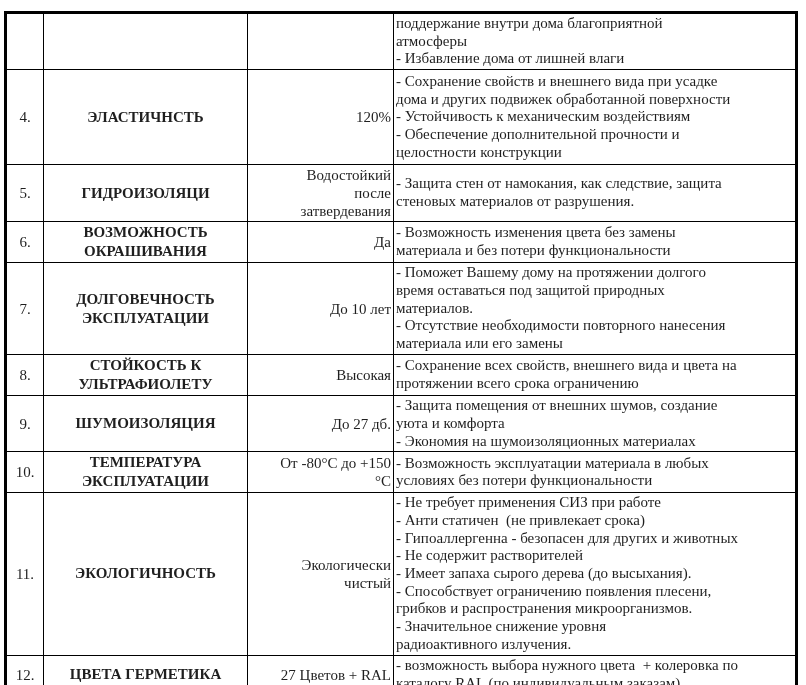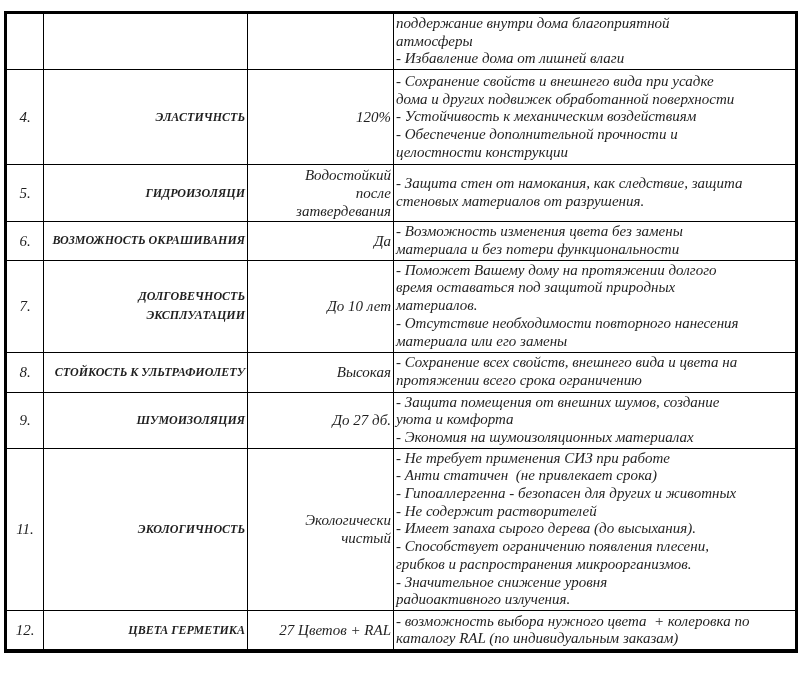--- a/index.html
+++ b/index.html
@@ -23,31 +23,30 @@
     border-collapse: collapse;
     table-layout: fixed;
     border: 3px solid #000000;
     border-bottom-width: 4px;
   }
   table.props td {
     border: 1px solid #000000;
     vertical-align: middle;
     padding: 1px 2px;
     overflow: hidden;
-    font-style: italic;
   }
   td.c-num {
     text-align: center;
     font-size: 15px;
     line-height: 18px;
   }
   td.c-prop {
-    text-align: right;
+    text-align: center;
     font-weight: bold;
-    font-size: 12px;
+    font-size: 15px;
     line-height: 19px;
   }
   td.c-val {
     text-align: right;
     font-size: 15px;
     line-height: 18px;
   }
   td.c-det {
     vertical-align: top;
     text-align: left;
@@ -144,20 +143,30 @@
       <td class="c-num"><span>9.</span></td>
       <td class="c-prop"><span>ШУМОИЗОЛЯЦИЯ</span></td>
       <td class="c-val"><span class="pre">До 27 дб.</span></td>
       <td class="c-det">
         <div class="pre">- Защита помещения от внешних шумов, создание
 уюта и комфорта</div>
         <div class="pre">- Экономия на шумоизоляционных материалах</div>
       </td>
     </tr>
 
+    <tr style="height:40px">
+      <td class="c-num"><span>10.</span></td>
+      <td class="c-prop"><span>ТЕМПЕРАТУРА ЭКСПЛУАТАЦИИ</span></td>
+      <td class="c-val"><span class="pre">От -80°С до +150
+°С</span></td>
+      <td class="c-det">
+        <div class="pre">- Возможность эксплуатации материала в любых
+условиях без потери функциональности</div>
+      </td>
+    </tr>
 
     <tr style="height:160px">
       <td class="c-num"><span>11.</span></td>
       <td class="c-prop"><span>ЭКОЛОГИЧНОСТЬ</span></td>
       <td class="c-val"><span class="pre">Экологически
 чистый</span></td>
       <td class="c-det">
         <div class="pre">- Не требует применения СИЗ при работе</div>
         <div class="pre">- Анти статичен  (не привлекает срока)</div>
         <div class="pre">- Гипоаллергенна - безопасен для других и животных</div>

